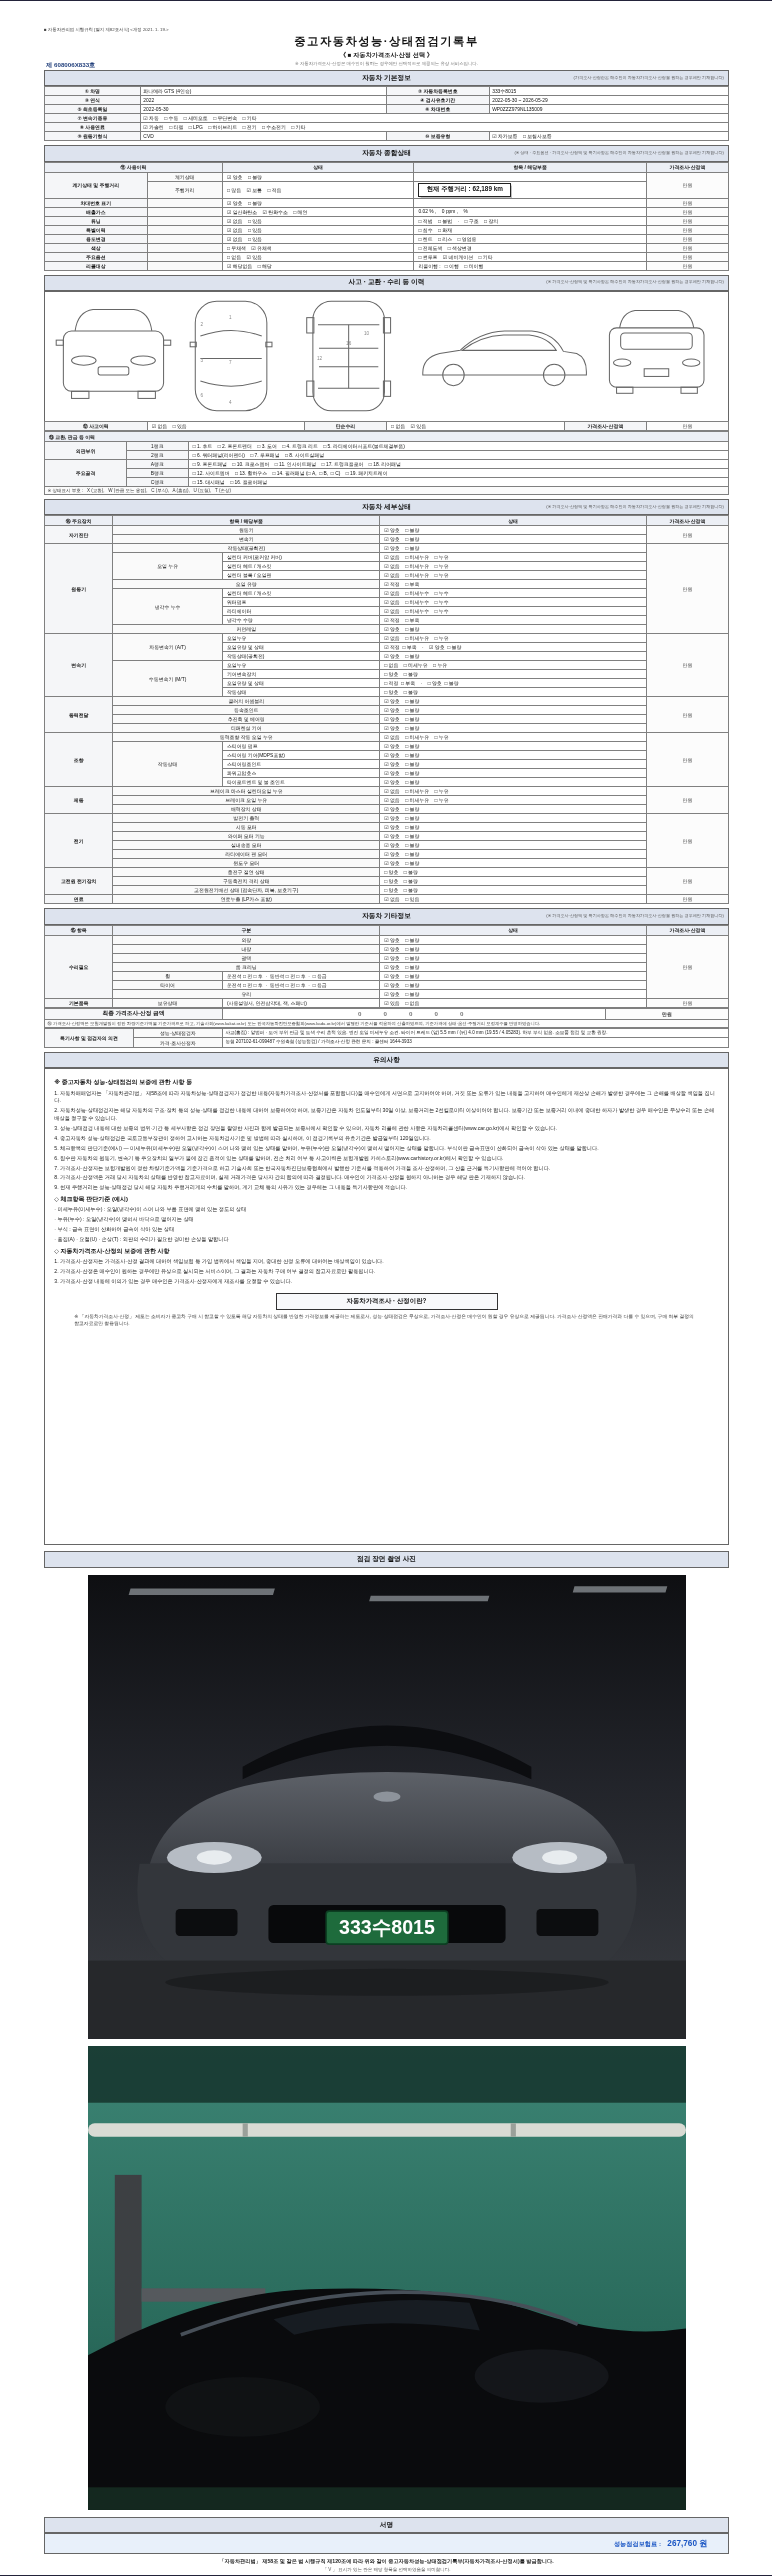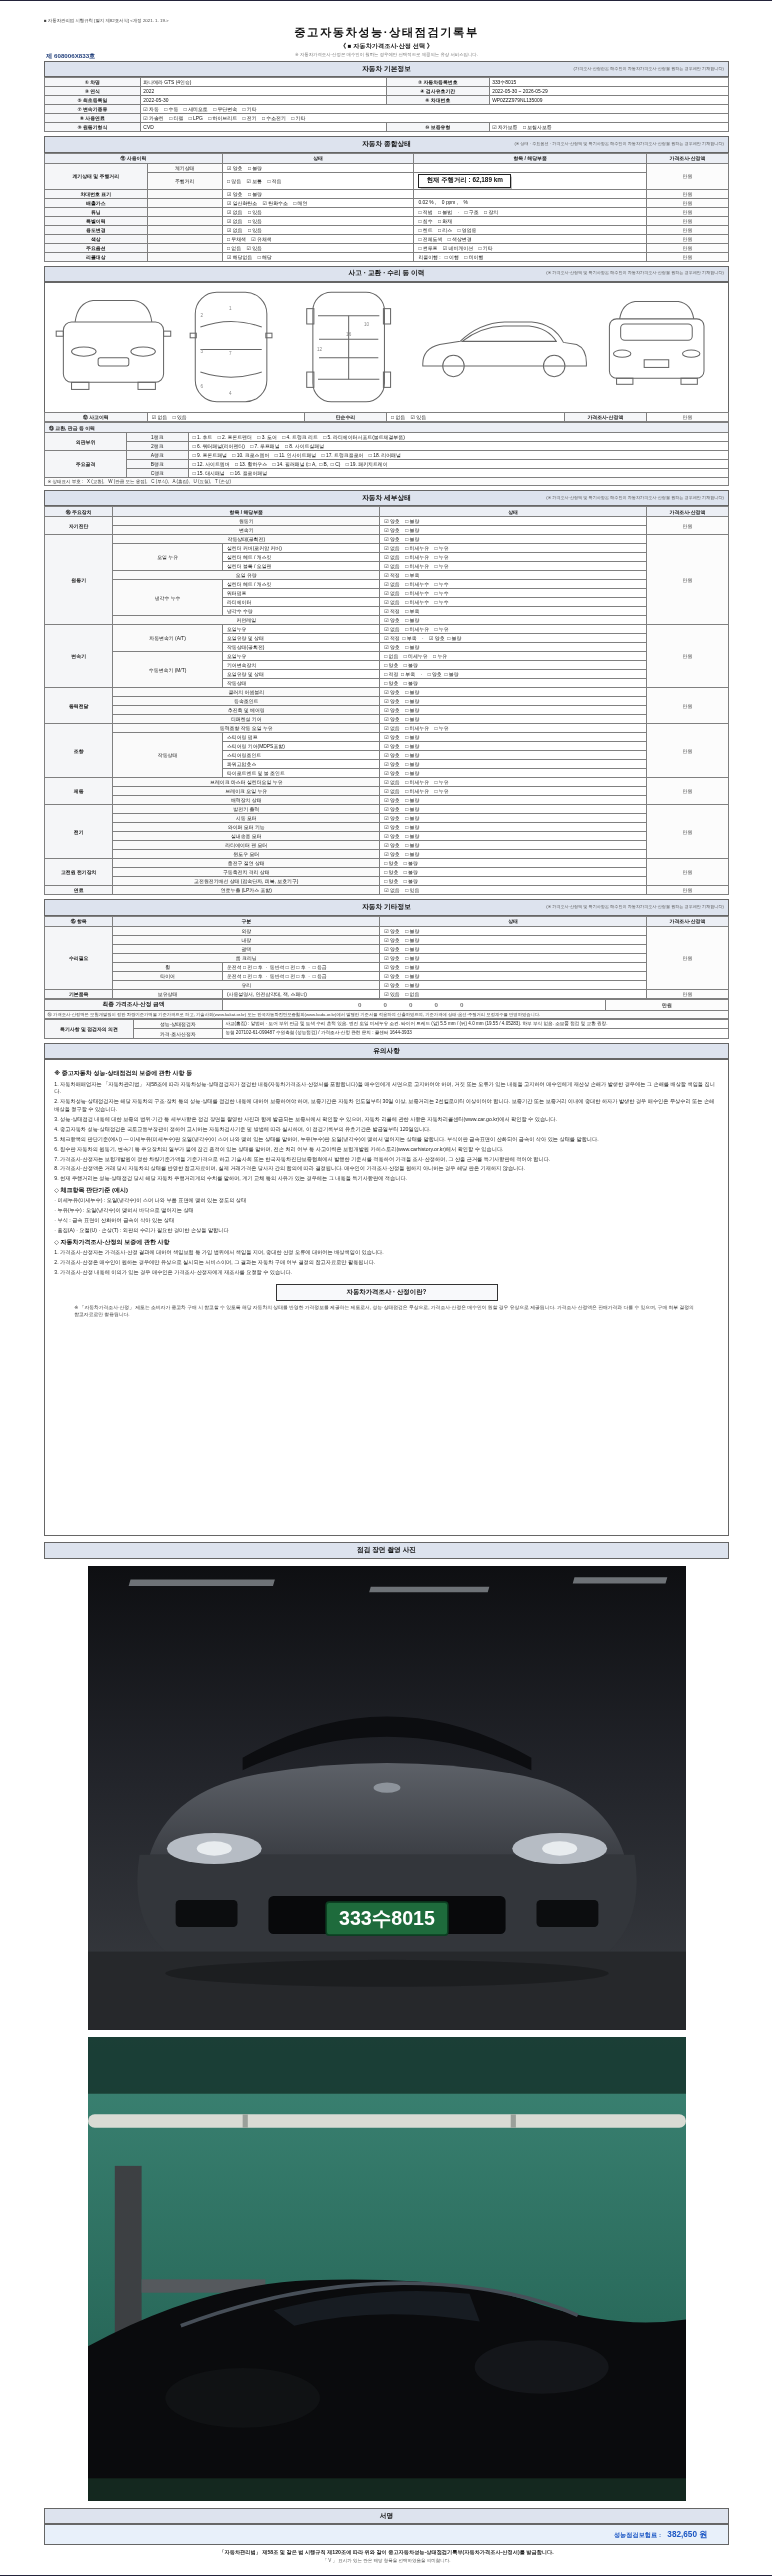--- a/index.html
+++ b/index.html
@@ -1,19 +1,19 @@
 <!DOCTYPE html>
 <html style="font-size:8.2px"><head>
 <meta charset="utf-8">
 <style>
   *{box-sizing:border-box;}
   html,body{margin:0;padding:0;}
   body{width:773px;height:2576px;background:#fdfdfd;font-family:"Liberation Sans","DejaVu Sans",sans-serif;color:#111;}
   .page{width:773px;height:2576px;overflow:hidden;background:#ffffff;border-top:1.5px solid #23233a;border-bottom:1.5px solid #23233a;}
-  .doc{width:685px;margin:0 auto;padding-top:16px;}
+  .doc{width:685px;margin:9px auto;padding-top:16px;}
   .top-note{font-size:4.4px;color:#444;padding:1px 0;}
   .doc-head{position:relative;padding:1px 0 4.1px;}
   .main-title{text-align:center;font-size:11.3px;font-weight:bold;letter-spacing:1.5px;}
   .sub-title{text-align:center;font-size:6.2px;font-weight:bold;margin-top:2.1px;}
   .sub-note{text-align:center;font-size:4.4px;color:#777;margin-top:1px;}
   .serial{position:absolute;left:2.1px;bottom:0;font-size:6.2px;font-weight:bold;color:#1f3d7a;}
   .secbar{position:relative;background:#dde3ee;border:0.5px solid #666;text-align:center;font-weight:bold;font-size:6.7px;padding:2.6px 0;}
   .secbar .note{position:absolute;right:4.1px;top:3.6px;font-weight:normal;font-size:4.1px;color:#555;}
   table{border-collapse:collapse;width:100%;table-layout:fixed;}
   td,th{border:0.5px solid #808080;font-size:4.9px;padding:1px 2.6px;vertical-align:middle;white-space:pre-wrap;word-break:break-all;}
@@ -758,20 +758,20 @@
       <ellipse cx="300" cy="700" rx="150" ry="58" fill="#101214"></ellipse>
     </g>
     <rect y="856" width="1160" height="44" fill="#14281f"></rect>
   </svg>
 
   <div class="secbar">
     <span>서명</span>
   </div>
   <div class="sign-band">
     <span class="premium-label">성능점검보험료 :</span>
-    <span class="premium-value">382,650 원</span>
+    <span class="premium-value">267,760 원</span>
   </div>
   <div class="footer-line">「자동차관리법」 제58조 및 같은 법 시행규칙 제120조에 따라 위와 같이 중고자동차성능·상태점검기록부(자동차가격조사·산정서)를 발급합니다.</div>
   <div class="footer-line small">「 V 」 표시가 있는 란은 해당 항목을 선택하였음을 의미합니다.</div>
 
 </div>
 </div>
 
 
 </body></html>

